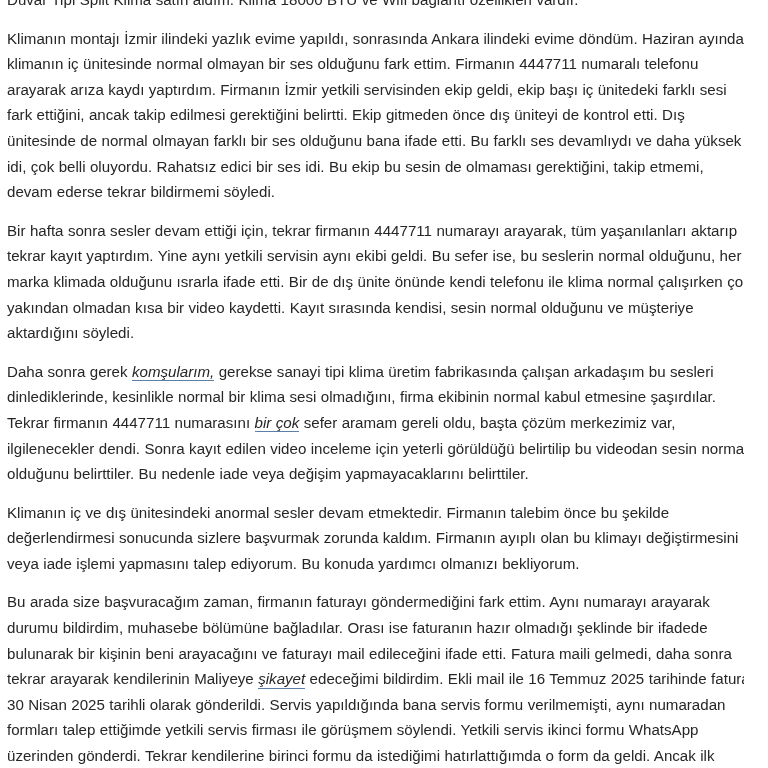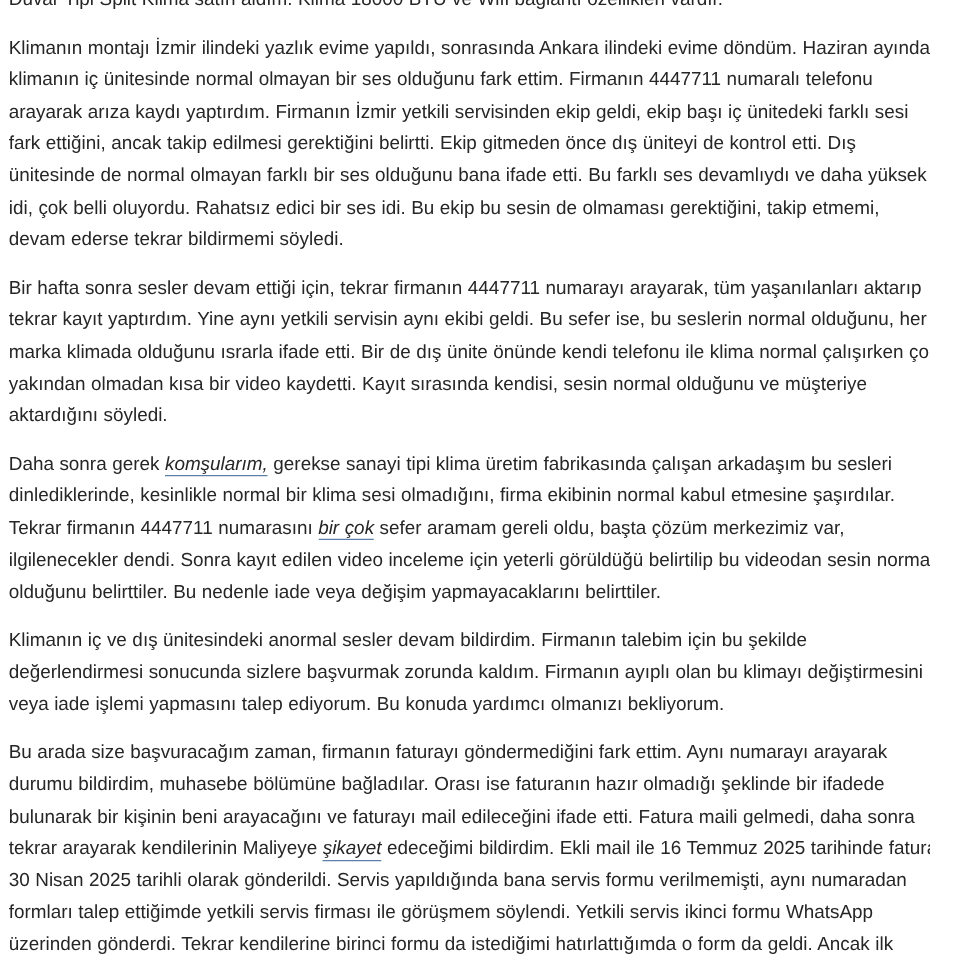--- a/index.html
+++ b/index.html
@@ -63,20 +63,20 @@
     <p class="para">Duvar Tipi Split Klima satın aldım. Klima 18000 BTU ve Wifi bağlantı özellikleri vardır.</p>
 
     <p class="para">Klimanın montajı İzmir ilindeki yazlık evime yapıldı, sonrasında Ankara ilindeki evime döndüm. Haziran ayında klimanın iç ünitesinde normal olmayan bir ses olduğunu fark ettim. Firmanın 4447711 numaralı telefonu arayarak arıza kaydı yaptırdım. Firmanın İzmir yetkili servisinden ekip geldi, ekip başı iç ünitedeki farklı sesi fark ettiğini, ancak takip edilmesi gerektiğini belirtti. Ekip gitmeden önce dış üniteyi de kontrol etti. Dış ünitesinde de normal olmayan farklı bir ses olduğunu bana ifade etti. Bu farklı ses devamlıydı ve daha yüksek idi, çok belli oluyordu. Rahatsız edici bir ses idi. Bu ekip bu sesin de olmaması gerektiğini, takip etmemi, devam ederse tekrar bildirmemi söyledi.</p>
 
     <p class="para">Bir hafta sonra sesler devam ettiği için, tekrar firmanın 4447711 numarayı arayarak, tüm yaşanılanları aktarıp tekrar kayıt yaptırdım. Yine aynı yetkili servisin aynı ekibi geldi. Bu sefer ise, bu seslerin normal olduğunu, her marka klimada olduğunu ısrarla ifade etti. Bir de dış ünite önünde kendi telefonu ile klima normal çalışırken çok yakından olmadan kısa bir video kaydetti. Kayıt sırasında kendisi, sesin normal olduğunu ve müşteriye aktardığını söyledi.</p>
 
     <p class="para">
       <span>Daha sonra gerek </span><span class="uline">komşularım,</span><span> gerekse sanayi tipi klima üretim fabrikasında çalışan arkadaşım bu sesleri dinlediklerinde, kesinlikle normal bir klima sesi olmadığını, firma ekibinin normal kabul etmesine şaşırdılar. Tekrar firmanın 4447711 numarasını </span><span class="uline">bir çok</span><span> sefer aramam gereli oldu, başta çözüm merkezimiz var, ilgilenecekler dendi. Sonra kayıt edilen video inceleme için yeterli görüldüğü belirtilip bu videodan sesin normal olduğunu belirttiler. Bu nedenle iade veya değişim yapmayacaklarını belirttiler.</span>
     </p>
 
-    <p class="para">Klimanın iç ve dış ünitesindeki anormal sesler devam bildirdim. Firmanın talebim için bu şekilde değerlendirmesi sonucunda sizlere başvurmak zorunda kaldım. Firmanın ayıplı olan bu klimayı değiştirmesini veya iade işlemi yapmasını talep ediyorum. Bu konuda yardımcı olmanızı bekliyorum.</p>
+    <p class="para">Klimanın iç ve dış ünitesindeki anormal sesler devam etmektedir. Firmanın talebim önce bu şekilde değerlendirmesi sonucunda sizlere başvurmak zorunda kaldım. Firmanın ayıplı olan bu klimayı değiştirmesini veya iade işlemi yapmasını talep ediyorum. Bu konuda yardımcı olmanızı bekliyorum.</p>
 
     <p class="para">
       <span>Bu arada size başvuracağım zaman, firmanın faturayı göndermediğini fark ettim. Aynı numarayı arayarak durumu bildirdim, muhasebe bölümüne bağladılar. Orası ise faturanın hazır olmadığı şeklinde bir ifadede bulunarak bir kişinin beni arayacağını ve faturayı mail edileceğini ifade etti. Fatura maili gelmedi, daha sonra tekrar arayarak kendilerinin Maliyeye </span><span class="uline">şikayet</span><span> edeceğimi bildirdim. Ekli mail ile 16 Temmuz 2025 tarihinde fatura 30 Nisan 2025 tarihli olarak gönderildi. Servis yapıldığında bana servis formu verilmemişti, aynı numaradan formları talep ettiğimde yetkili servis firması ile görüşmem söylendi. Yetkili servis ikinci formu WhatsApp üzerinden gönderdi. Tekrar kendilerine birinci formu da istediğimi hatırlattığımda o form da geldi. Ancak ilk serviste, bana ekip başının ifade ettiği "İç ünitedeki farklı sesi fark ettiğini" ve "dış ünitede de normal olmayan farklı bir</span>
     </p>
 
   </div>
 </div>
 
 </body></html>

